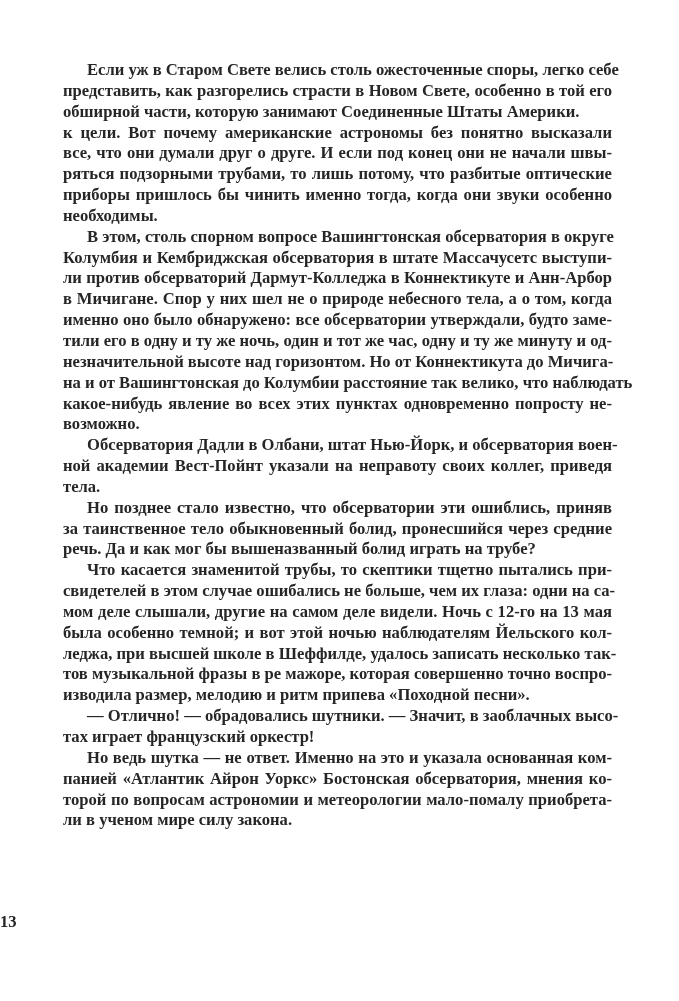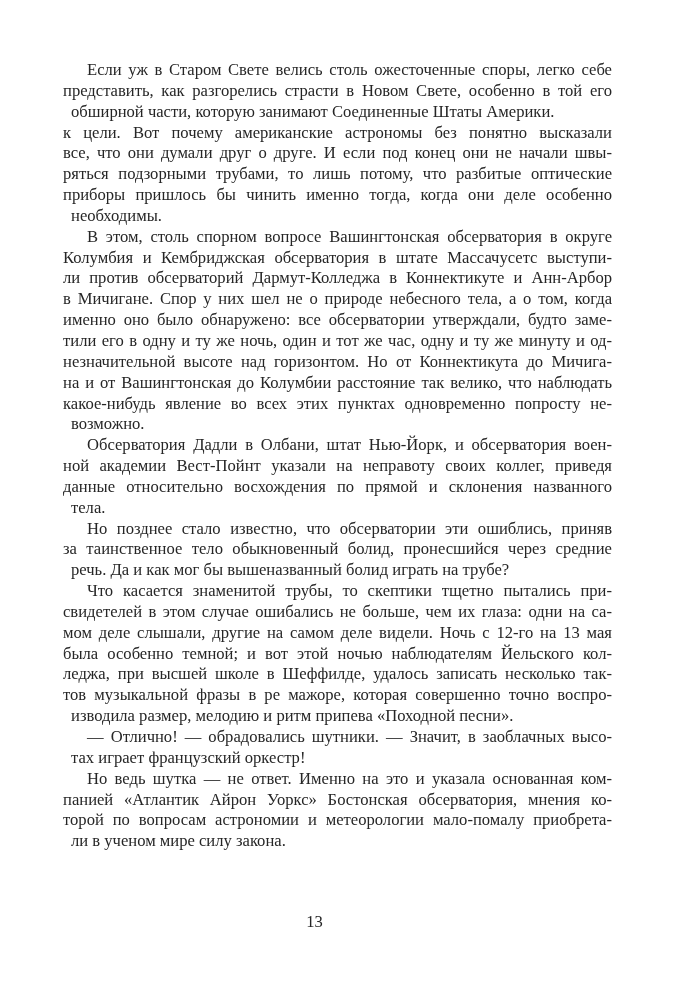--- a/index.html
+++ b/index.html
@@ -12,20 +12,21 @@
       height: 1001px;
       position: relative;
       overflow: hidden;
     }
     .page {
       position: absolute;
       left: 0; top: 0;
       width: 679px;
       height: 1001px;
       background: #ffffff;
+      font-weight: bold;
     }
     .text-block {
       position: absolute;
       left: 63px;
       top: 60px;
       width: 549px;
       font-family: "Liberation Serif", "DejaVu Serif", serif;
       font-size: 16.6px;
       line-height: 20.85px;
       color: #262626;
@@ -36,28 +37,26 @@
       white-space: nowrap;
       text-align: justify;
       text-align-last: justify;
       overflow: visible;
     }
     .line.indent {
       padding-left: 24px;
     }
     .line.last {
       text-align-last: left;
-      margin-left: 8px;
     }
     .page-number {
       position: absolute;
       left: 0;
       width: 629px;
       top: 912px;
-      text-align: center;
       font-family: "Liberation Serif", "DejaVu Serif", serif;
       font-size: 16.6px;
       color: #262626;
     }
   </style>
 </head>
 <body>
 
 <div class="page">
   <div class="text-block">
@@ -65,41 +64,40 @@
     <div>
       <span class="line indent">Если уж в Старом Свете велись столь ожесточенные споры, легко себе</span>
       <span class="line">представить, как разгорелись страсти в Новом Свете, особенно в той его</span>
       <span class="line last">обширной части, которую занимают Соединенные Штаты Америки.</span>
     </div>
 
     <div>
       <span class="line">к цели. Вот почему американские астрономы без понятно высказали</span>
       <span class="line">все, что они думали друг о друге. И если под конец они не начали швы-</span>
       <span class="line">ряться подзорными трубами, то лишь потому, что разбитые оптические</span>
-      <span class="line">приборы пришлось бы чинить именно тогда, когда они деле особенно</span>
+      <span class="line">приборы пришлось бы чинить именно тогда, когда они звуки особенно</span>
       <span class="line last">необходимы.</span>
     </div>
 
     <div>
       <span class="line indent">В этом, столь спорном вопросе Вашингтонская обсерватория в округе</span>
       <span class="line">Колумбия и Кембриджская обсерватория в штате Массачусетс выступи-</span>
       <span class="line">ли против обсерваторий Дармут-Колледжа в Коннектикуте и Анн-Арбор</span>
       <span class="line">в Мичигане. Спор у них шел не о природе небесного тела, а о том, когда</span>
       <span class="line">именно оно было обнаружено: все обсерватории утверждали, будто заме-</span>
       <span class="line">тили его в одну и ту же ночь, один и тот же час, одну и ту же минуту и од-</span>
       <span class="line">незначительной высоте над горизонтом. Но от Коннектикута до Мичига-</span>
       <span class="line">на и от Вашингтонская до Колумбии расстояние так велико, что наблюдать</span>
       <span class="line">какое-нибудь явление во всех этих пунктах одновременно попросту не-</span>
       <span class="line last">возможно.</span>
     </div>
 
     <div>
       <span class="line indent">Обсерватория Дадли в Олбани, штат Нью-Йорк, и обсерватория воен-</span>
       <span class="line">ной академии Вест-Пойнт указали на неправоту своих коллег, приведя</span>
-      <span class="line">данные относительно восхождения по прямой и склонения названного</span>
       <span class="line last">тела.</span>
     </div>
 
     <div>
       <span class="line indent">Но позднее стало известно, что обсерватории эти ошиблись, приняв</span>
       <span class="line">за таинственное тело обыкновенный болид, пронесшийся через средние</span>
       <span class="line last">речь. Да и как мог бы вышеназванный болид играть на трубе?</span>
     </div>
 
     <div>

